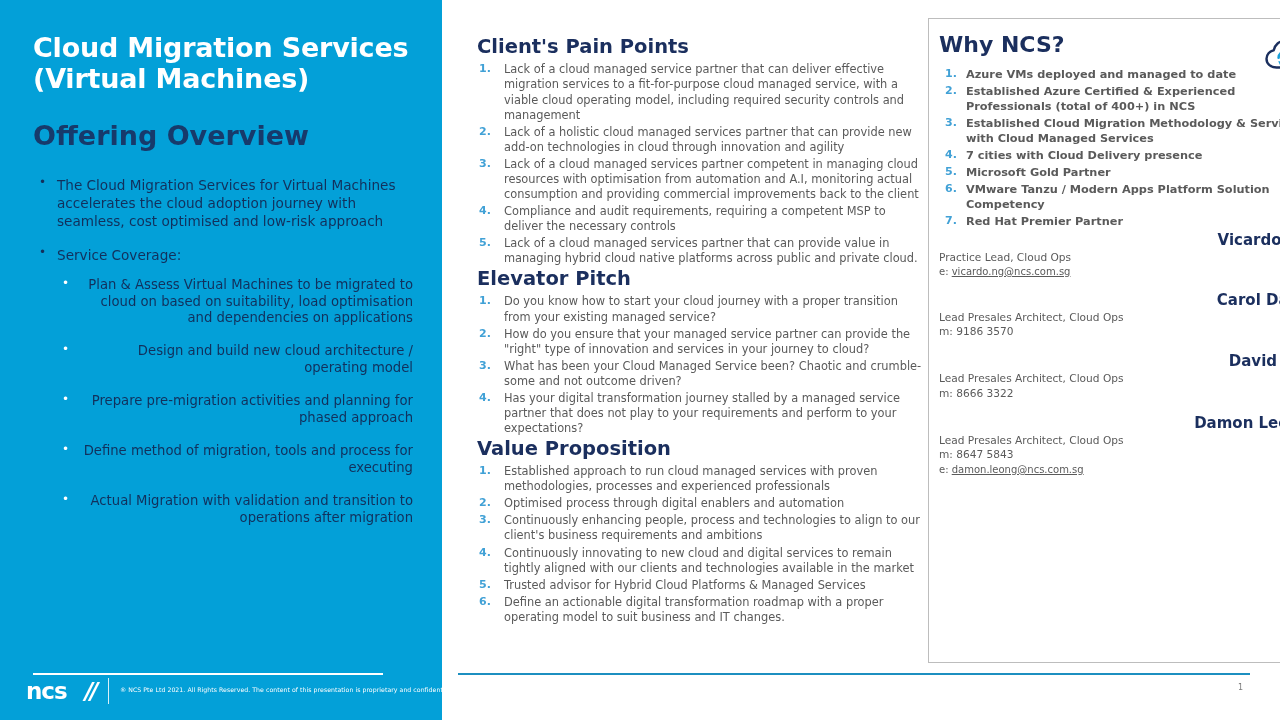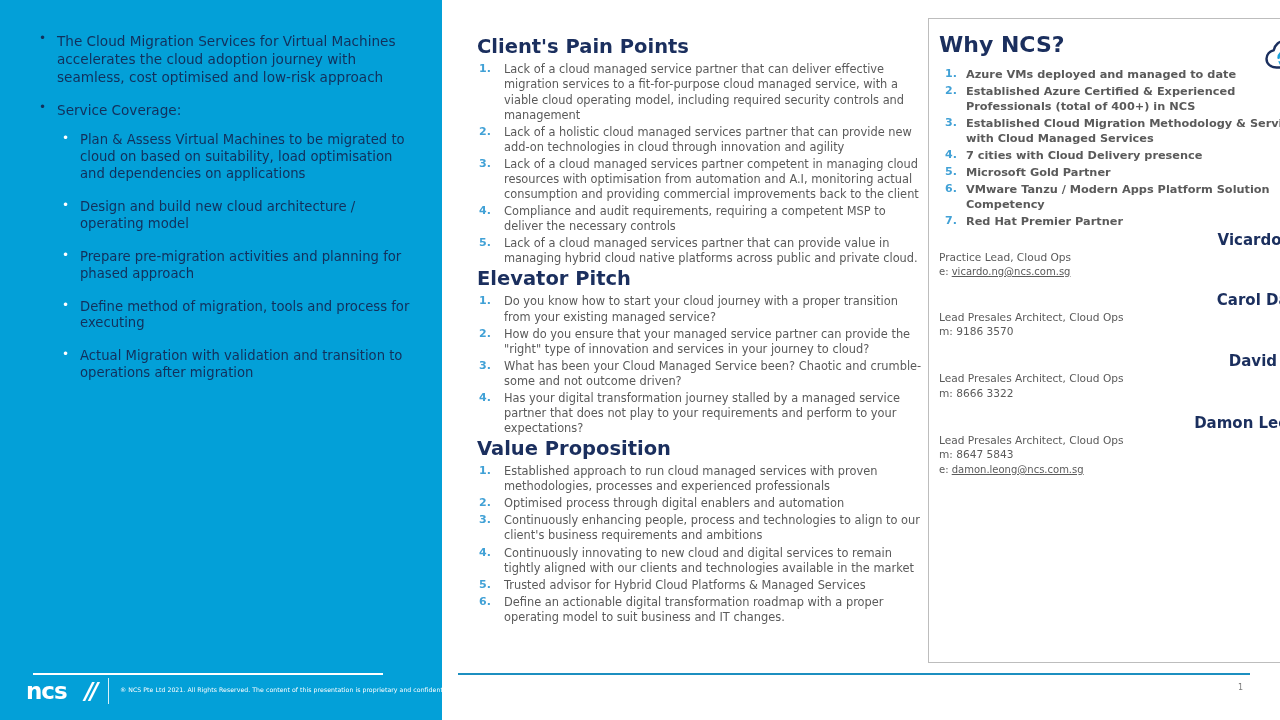--- a/index.html
+++ b/index.html
@@ -69,20 +69,21 @@
     position: absolute;
     left: 6px;
     top: -1px;
     color: #12305c;
     font-size: 12px;
   }
   ul.lvl2 {
     list-style: none;
     margin: 13px 0 0 0;
     padding: 0;
+    text-align: right;
   }
   ul.lvl2 > li {
     position: relative;
     padding-left: 23px;
     color: #12305c;
     font-size: 13.2px;
     line-height: 1.28;
     margin-bottom: 16px;
   }
   ul.lvl2 > li:last-child { margin-bottom: 0; }
@@ -297,20 +298,22 @@
     color: #7b7b7b;
   }
 </style>
 </head>
 <body>
 
 <div class="slide">
 
   <div class="left-panel">
     <div class="left-inner">
+      <h1 class="deck-title">Cloud Migration Services (Virtual Machines)</h1>
+      <h2 class="offering-title">Offering Overview</h2>
 
       <ul class="lvl1">
         <li>
           <span>The Cloud Migration Services for Virtual Machines accelerates the cloud adoption journey with seamless, cost optimised and low-risk approach</span>
         </li>
         <li>
           <span>Service Coverage:</span>
           <ul class="lvl2">
             <li>Plan &amp; Assess Virtual Machines to be migrated to cloud on based on suitability, load optimisation and dependencies on applications</li>
             <li>Design and build new cloud architecture / operating model</li>

